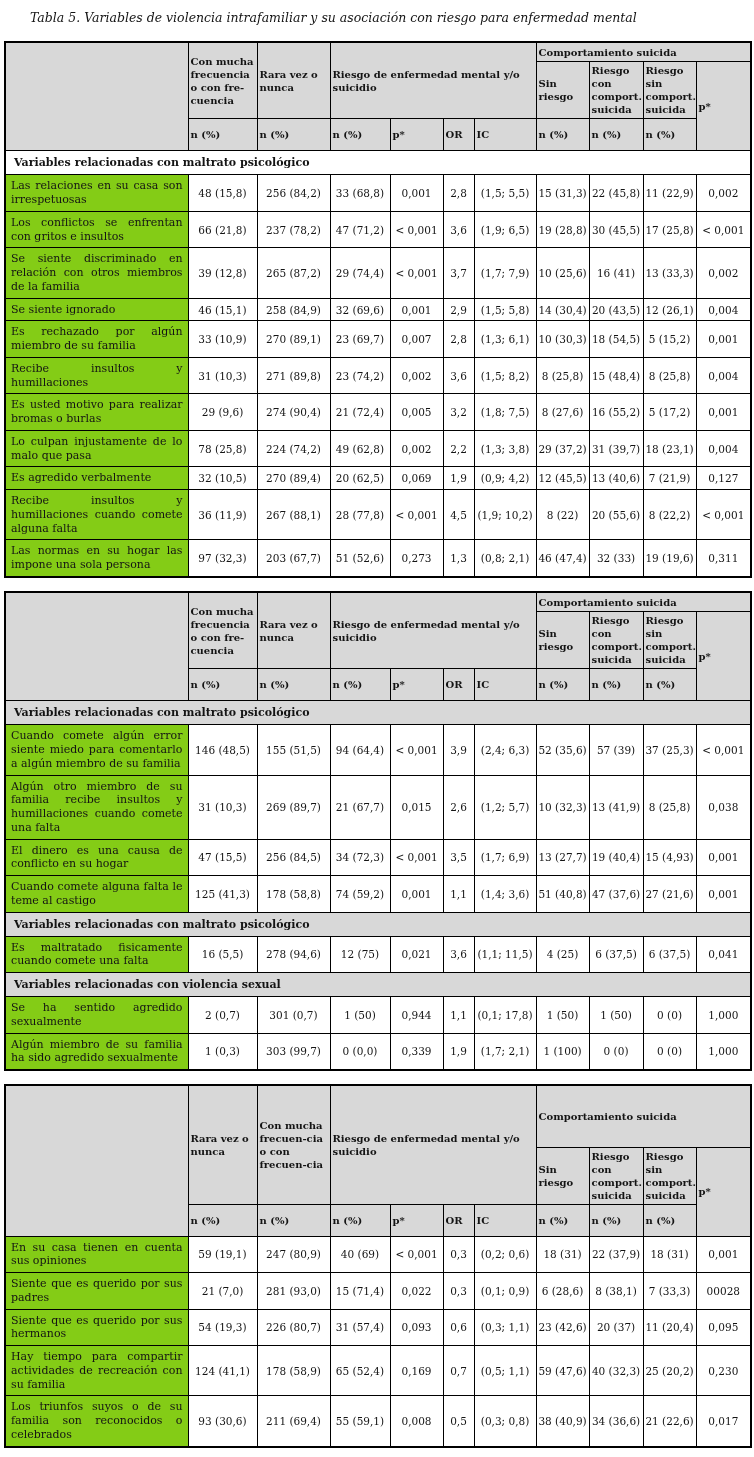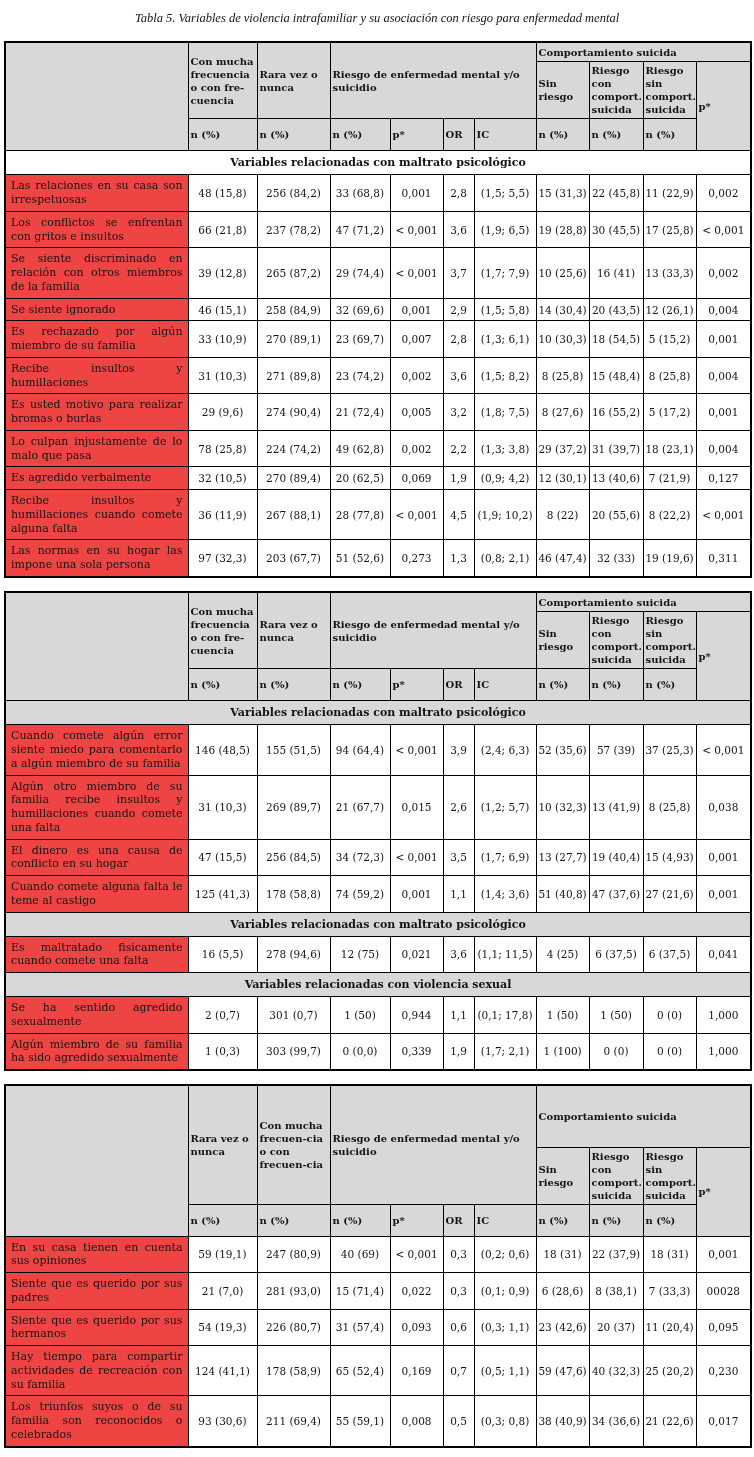--- a/index.html
+++ b/index.html
@@ -4,26 +4,24 @@
 <style>
   html,body { margin:0; padding:0; background:#ffffff; }
   body {
     width:754px;
     font-family:"DejaVu Serif", serif;
     color:#141414;
     -webkit-font-smoothing:antialiased;
   }
   .page { padding:6px 4px 8px 4px; }
   .title {
-    text-align:center;
     font-style:italic;
     font-size:12.5px;
     line-height:1.35;
     margin:4px 26px 14px 26px;
-    font-family:Liberation Serif, serif;
   }
   .tbl-wrap { margin:0 0 13px 0; }
   table.datatable {
     border-collapse:collapse;
     table-layout:fixed;
     width:746px;
     margin:0 auto;
     border:2px solid #000;
   }
   table.datatable th, table.datatable td {
@@ -38,33 +36,32 @@
     text-align:left;
     vertical-align:middle;
     padding:2px 2px;
   }
   td.label-cell {
     font-size:11px;
     line-height:1.25;
     text-align:justify;
     vertical-align:middle;
     padding:4px 5px;
-    background:#ef4444;
+    background:#84cc16;
   }
   td.val-cell {
     font-size:10.5px;
     text-align:center;
     vertical-align:middle;
     padding:4px 1px;
     background:#fff;
   }
   td.section-cell {
     font-weight:bold;
     font-size:11px;
-    text-align:center;
     vertical-align:middle;
     padding:5px 8px;
     background:#fff;
   }
   td.section-cell.shaded { background:#d8d8d8; }
   tr.hdr-row1-compact { height:20px; }
   tr.hdr-row1-tall { height:62px; }
   tr.hdr-row3 { height:32px; }
 </style>
 </head>
@@ -225,21 +222,21 @@
             <td class="val-cell">0,004</td>
           </tr>
           <tr>
             <td class="label-cell">Es agredido verbalmente</td>
             <td class="val-cell">32 (10,5)</td>
             <td class="val-cell">270 (89,4)</td>
             <td class="val-cell">20 (62,5)</td>
             <td class="val-cell">0,069</td>
             <td class="val-cell">1,9</td>
             <td class="val-cell">(0,9; 4,2)</td>
-            <td class="val-cell">12 (30,1)</td>
+            <td class="val-cell">12 (45,5)</td>
             <td class="val-cell">13 (40,6)</td>
             <td class="val-cell">7 (21,9)</td>
             <td class="val-cell">0,127</td>
           </tr>
           <tr>
             <td class="label-cell">Recibe insultos y humillaciones cuando comete alguna falta</td>
             <td class="val-cell">36 (11,9)</td>
             <td class="val-cell">267 (88,1)</td>
             <td class="val-cell">28 (77,8)</td>
             <td class="val-cell">&lt; 0,001</td>

